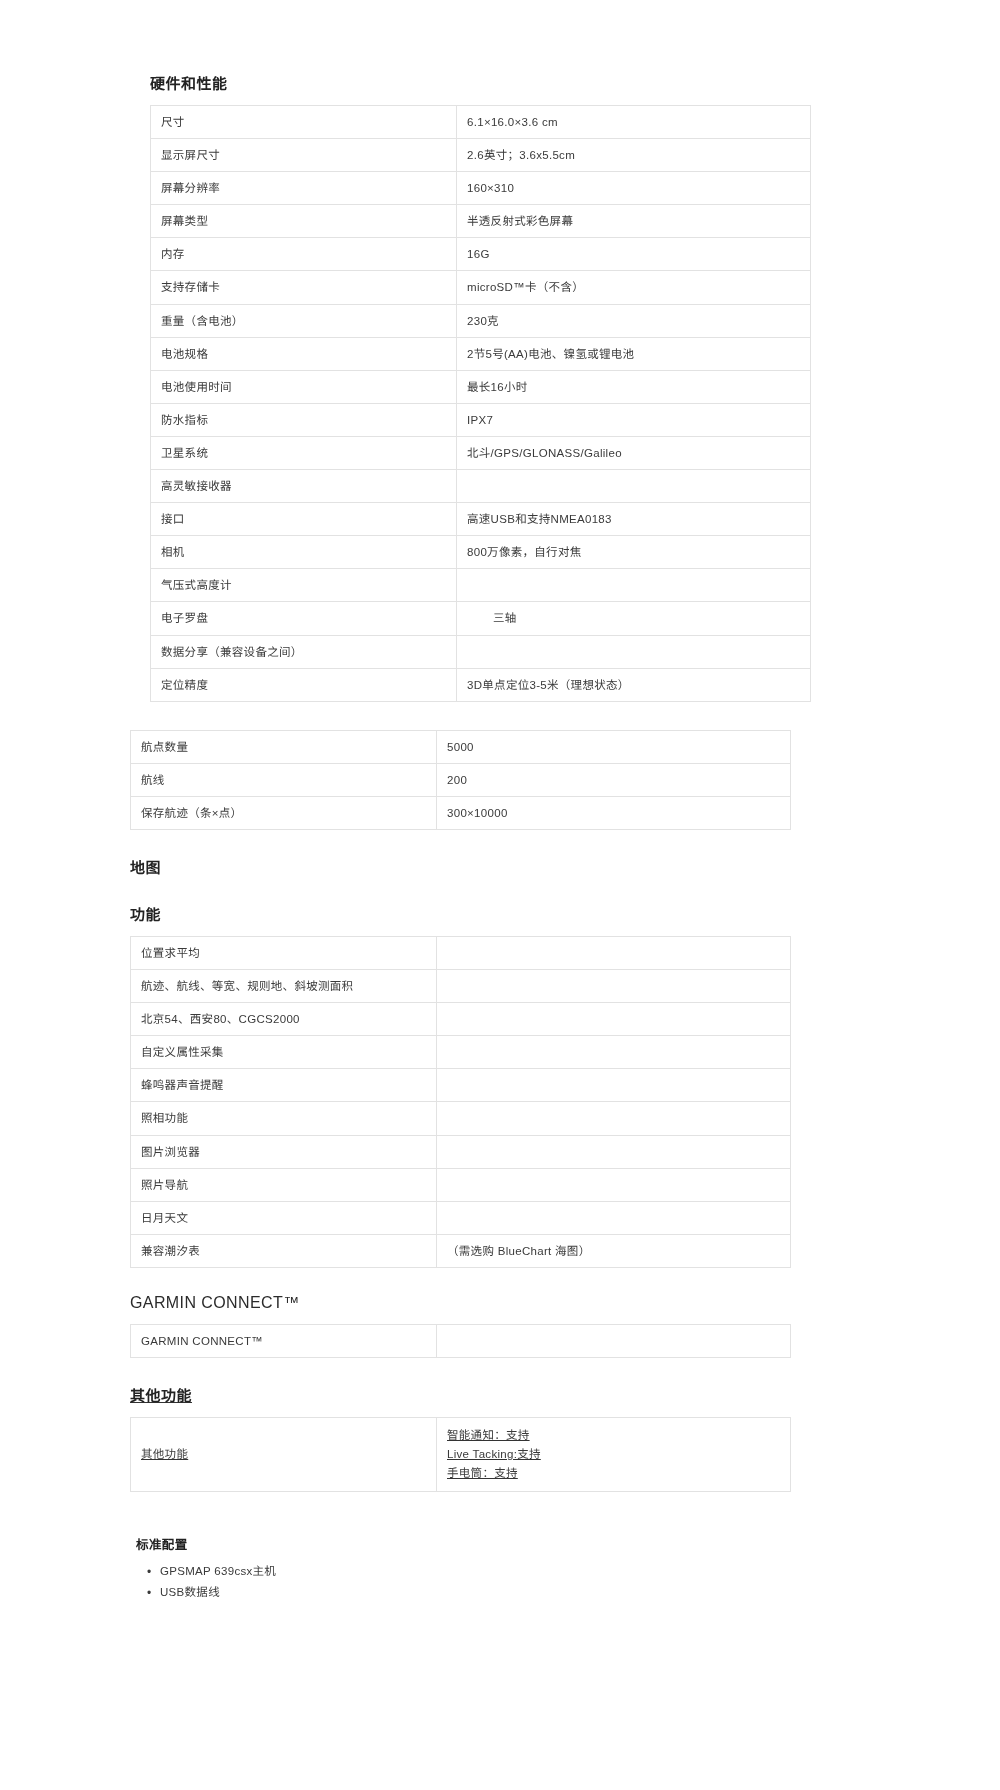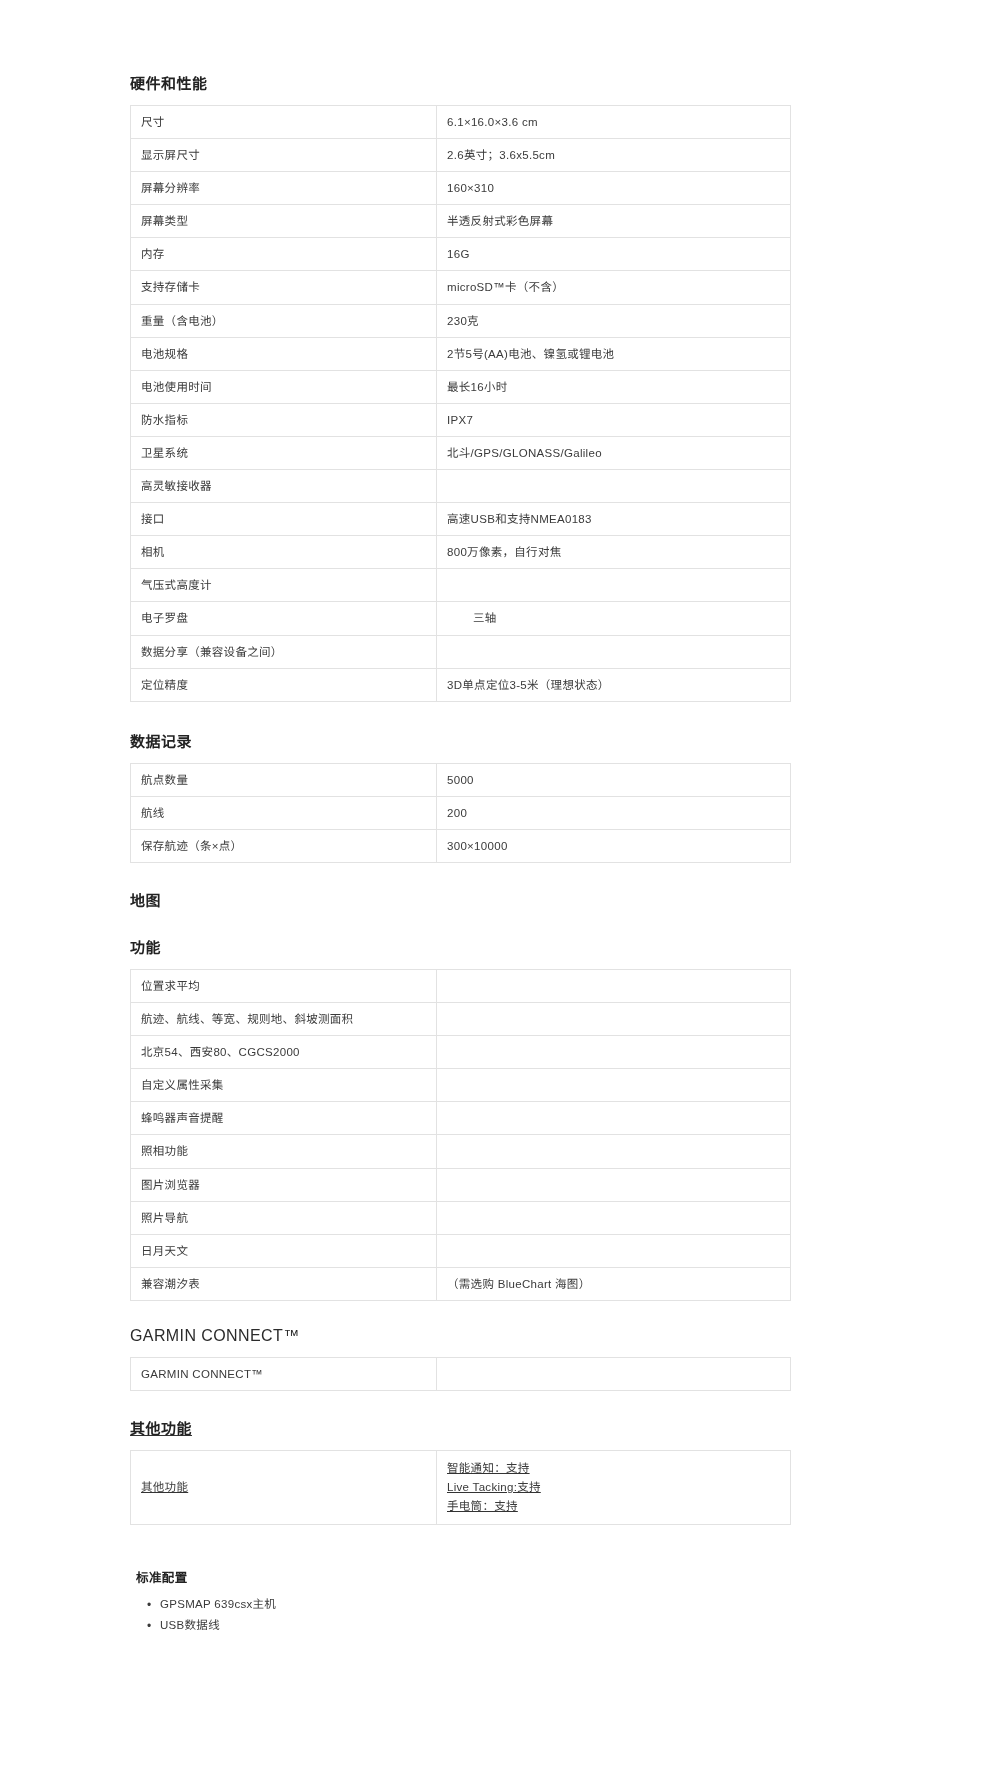--- a/index.html
+++ b/index.html
@@ -95,21 +95,21 @@
     letter-spacing: 0.3px;
   }
   ul.config-list li::before {
     content: "•";
     position: absolute;
     left: -13px;
     top: 0;
     color: #3a3a3a;
     font-size: 12px;
   }
-  .section-hw { margin-bottom: 28px; }
+  .section-hw { margin-bottom: 28px; margin-left: 20px; }
 </style>
 </head>
 <body>
 
 <div class="page">
 
   <div class="section section-hw">
     <h2 class="section-title">硬件和性能</h2>
     <table class="spec">
       <tbody>
@@ -183,21 +183,20 @@
         </tr>
         <tr>
           <td class="label">定位精度</td>
           <td class="value">3D单点定位3-5米（理想状态）</td>
         </tr>
       </tbody>
     </table>
   </div>
 
   <div class="section">
-    <h2 class="section-title">数据记录</h2>
     <table class="spec">
       <tbody>
         <tr>
           <td class="label">航点数量</td>
           <td class="value">5000</td>
         </tr>
         <tr>
           <td class="label">航线</td>
           <td class="value">200</td>
         </tr>

